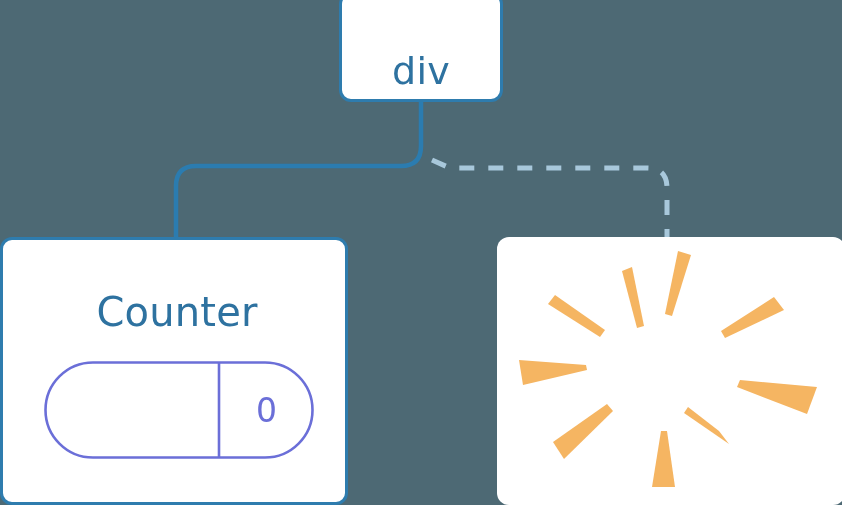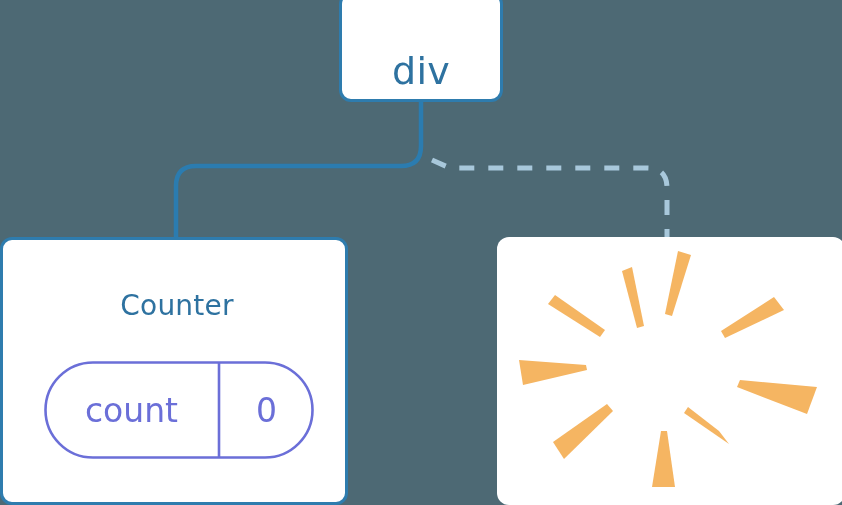--- a/index.html
+++ b/index.html
@@ -78,21 +78,21 @@
   #div-label { font-size: 38px; margin-top: 48px; }
 
   #counter-title-wrap {
     position: absolute;
     left: 0;
     top: 52px;
     width: 348px;
     text-align: center;
   }
   #counter-title {
-    font-size: 28px;
+    font-size: 40px;
   }
 
   
   #state-pill {
     position: absolute;
     left: 41px;
     top: 121px;
     width: 270px;
     height: 98px;
   }
@@ -155,21 +155,20 @@
 
     <div id="counter-title-wrap">
       <span class="node-label" id="counter-title">Counter</span>
     </div>
 
     <div id="state-pill">
       <svg width="270" height="98" viewBox="0 0 270 98">
         <rect x="1.5" y="1.5" width="267" height="95" rx="47.5" ry="47.5" fill="none" stroke="#6b6fd8" stroke-width="2.6"></rect>
         <line x1="175" y1="1.5" x2="175" y2="96.5" stroke="#6b6fd8" stroke-width="2.6"></line>
       </svg>
-      <div class="pill-text" id="pill-key">count</div>
       <div class="pill-text" id="pill-value">0</div>
     </div>
   </div>
 
   <div class="node" id="node-sparkle">
     <svg id="sparkle-burst" viewBox="0 0 348 268" width="348" height="268">
       <g fill="#f5b562">
 
         <polygon points="181,14 194,18 175,79 168,77"></polygon>
 

